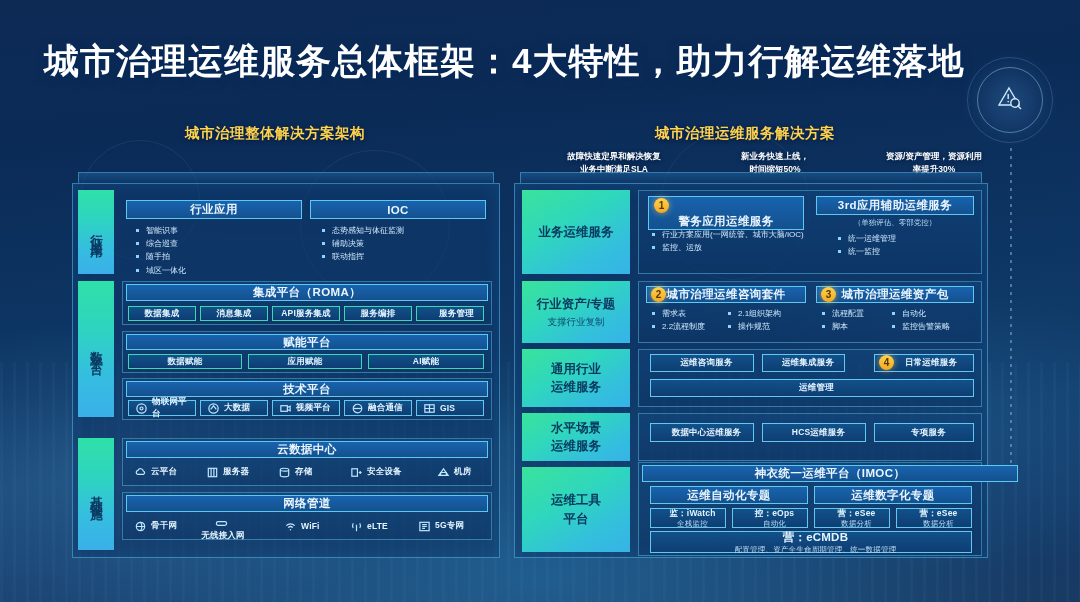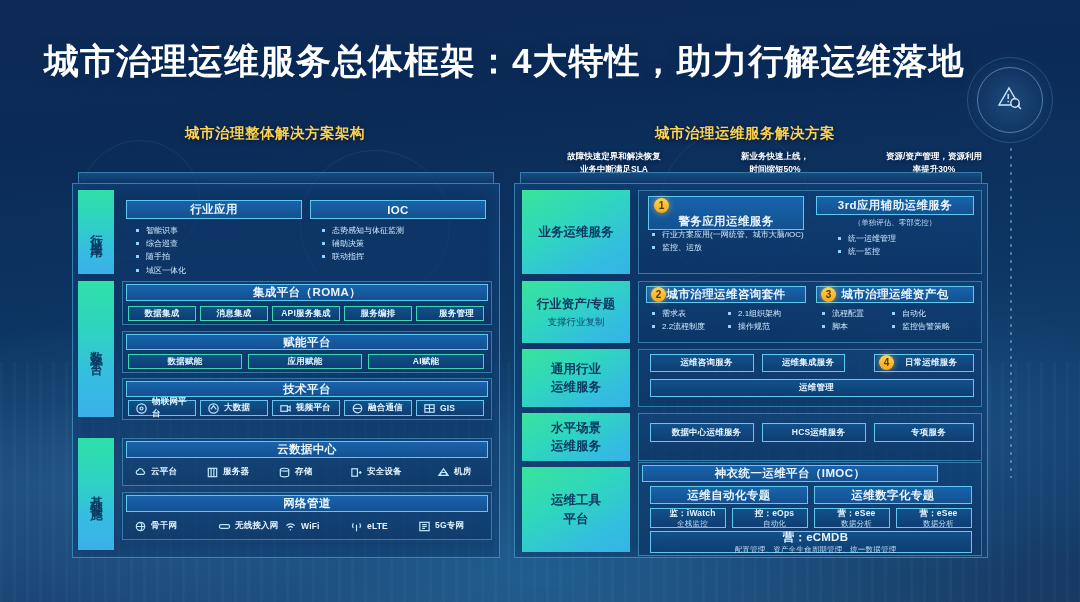--- a/index.html
+++ b/index.html
@@ -249,21 +249,21 @@
 <div class="hdrbox" style="left:126px; top:495px; width:362px; height:17px;">网络管道</div>
 <div class="cellbox icn" style="left:128px; top:517px; width:68px; height:18px; border:none; background:none;">
   <span class="icon">
       <svg viewBox="0 0 14 14">
         <circle cx="7" cy="7" r="4.5"></circle>
         <path d="M2.5 7h9M7 2.5c2 2.4 2 6.6 0 9"></path>
       </svg>
     </span>
   <span>骨干网</span>
   </div>
-<div class="cellbox icn" style="left:212px; top:517px; width:72px; height:18px; border:none; background:none;">
+<div class="cellbox icn" style="left:184px; top:517px; width:72px; height:18px; border:none; background:none;flex-direction:column;">
   <span class="icon">
       <svg viewBox="0 0 14 14">
         <rect x="1.5" y="5" width="11" height="4" rx="2"></rect>
       </svg>
     </span>
   <span>无线接入网</span>
   </div>
 <div class="cellbox icn" style="left:278px; top:517px; width:62px; height:18px; border:none; background:none;">
   <span class="icon">
       <svg viewBox="0 0 14 14">
@@ -367,21 +367,21 @@
 运维服务</span></div>
 <div class="group" style="left:638px; top:413px; width:344px; height:48px;"></div>
 <div class="cellbox blue" style="left:650px; top:423px; width:104px; height:19px;">数据中心运维服务</div>
 <div class="cellbox blue" style="left:762px; top:423px; width:104px; height:19px;">HCS运维服务</div>
 <div class="cellbox blue" style="left:874px; top:423px; width:100px; height:19px;">专项服务</div>
 
 <div class="hlabel" style="left:522px; top:467px; width:108px; height:85px; white-space:pre-line;">
   <span style="white-space:pre-line">运维工具
 平台</span></div>
 <div class="group" style="left:638px; top:462px; width:344px; height:94px;"></div>
-<div class="hdrbox" style="left:642px; top:465px; width:296px; height:17px;">神衣统一运维平台（IMOC）</div>
+<div class="hdrbox" style="left:642px; top:465px; width:376px; height:17px;">神衣统一运维平台（IMOC）</div>
 <div class="hdrbox" style="left:650px; top:486px; width:158px; height:18px;">运维自动化专题</div>
 <div class="hdrbox" style="left:814px; top:486px; width:158px; height:18px;">运维数字化专题</div>
 
 <div class="cellbox blue stack" style="left:650px; top:508px; width:76px; height:20px;">
   <span>监：iWatch</span>
   <span class="sub2">全栈监控</span>
   </div>
 <div class="cellbox blue stack" style="left:732px; top:508px; width:76px; height:20px;">
   <span>控：eOps</span>
   <span class="sub2">自动化</span>

